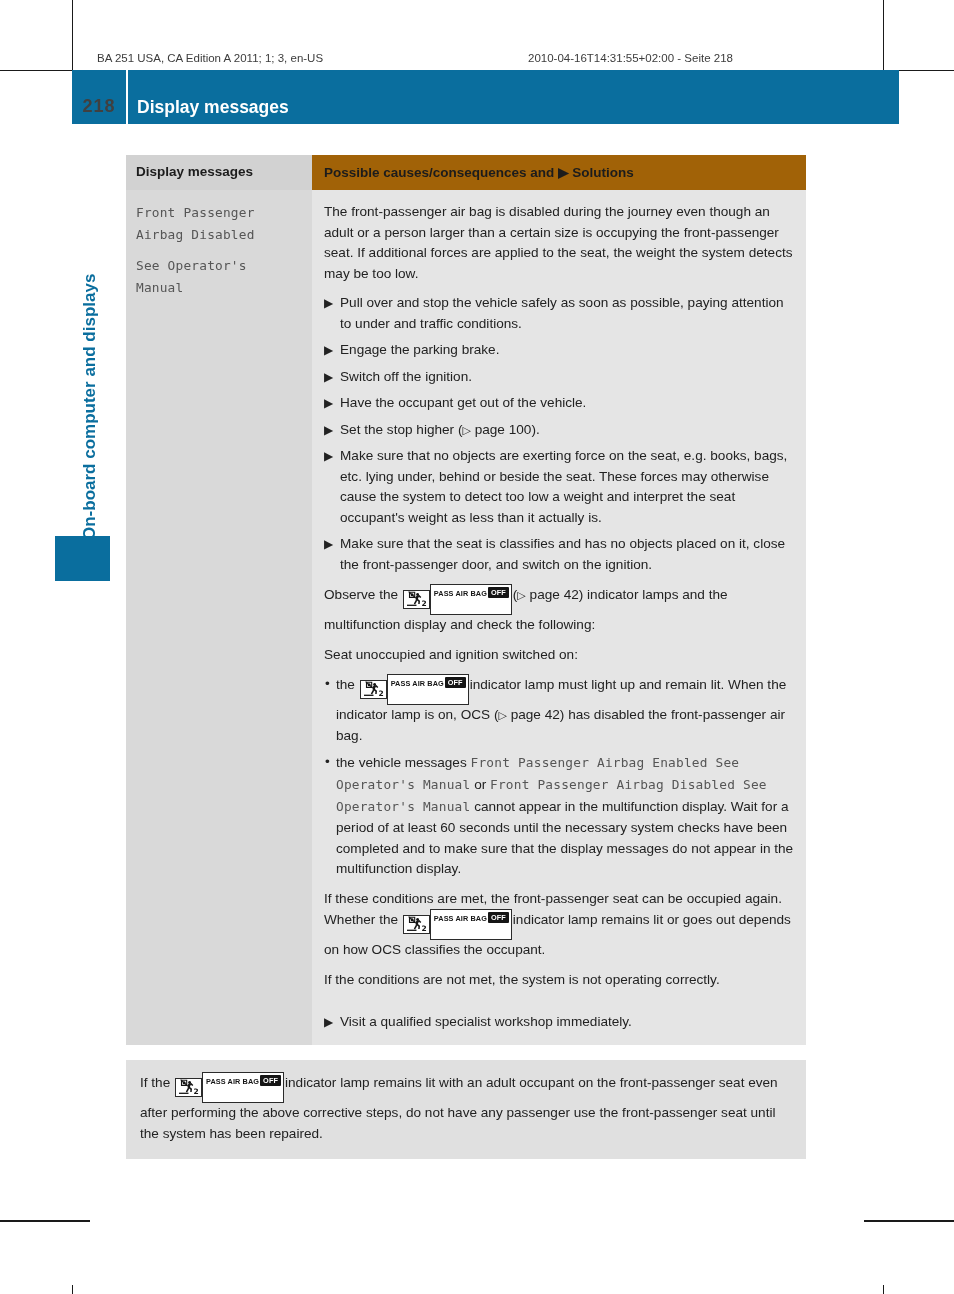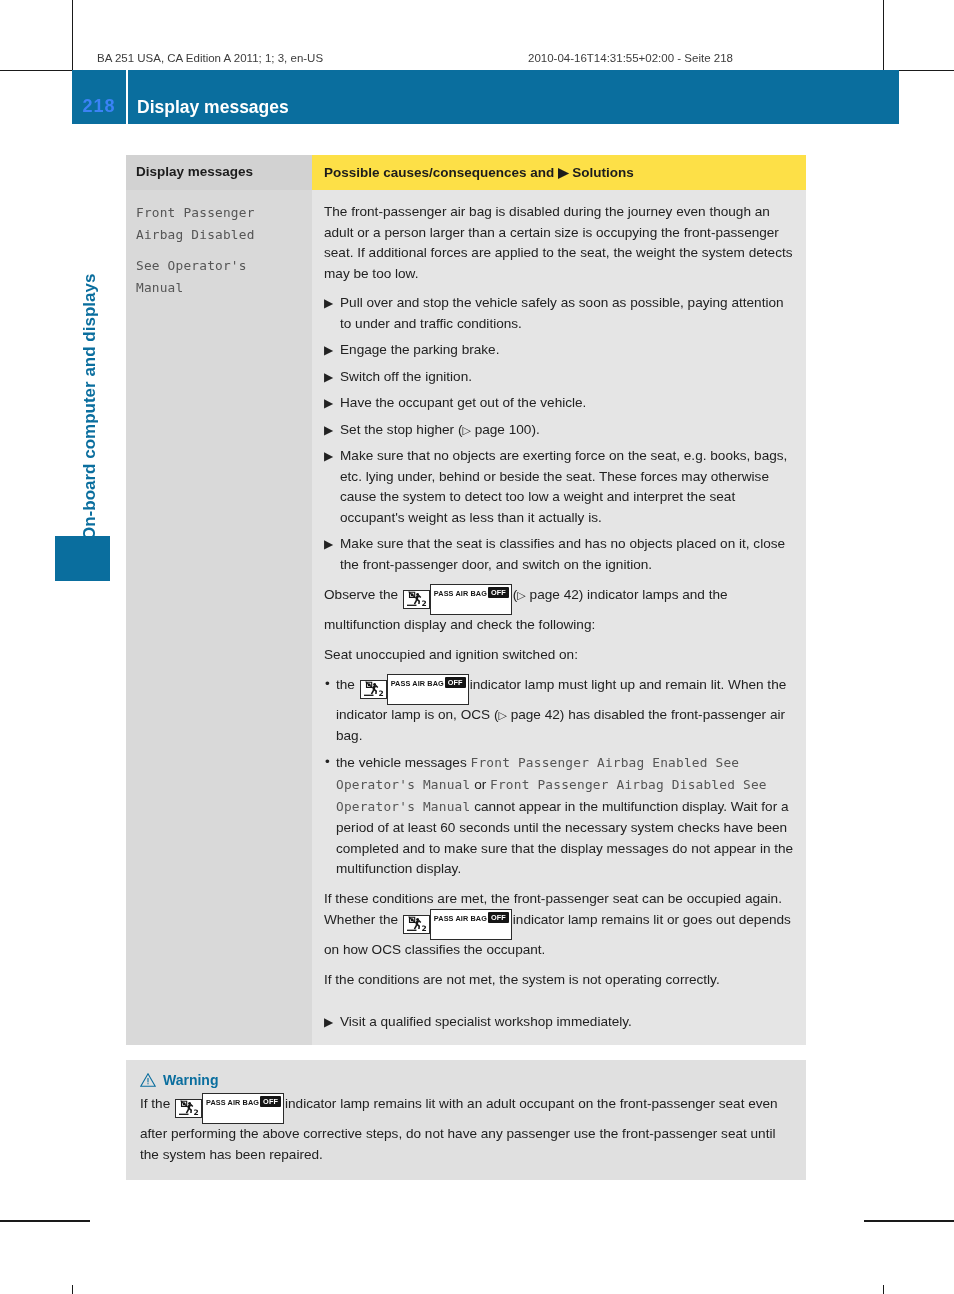--- a/index.html
+++ b/index.html
@@ -39,21 +39,21 @@
   .header-band {
     position: absolute;
     left: 72px; top: 70px;
     width: 827px; height: 54px;
     background: #0a6e9e;
   }
   .page-number {
     position: absolute;
     left: 72px; top: 70px;
     width: 54px; height: 54px;
-    color: #3b82f6;
+    color: #404040;
     font-size: 18px;
     font-weight: bold;
     letter-spacing: 1px;
     display: flex;
     align-items: flex-end;
     justify-content: center;
     padding-bottom: 7px;
     box-sizing: border-box;
   }
   .header-divider {
@@ -113,21 +113,21 @@
   .th-left {
     background: #d2d2d2;
     font-size: 13.5px;
     font-weight: bold;
     color: #1c1c1c;
     padding: 9px 10px 10px 10px;
     vertical-align: top;
     text-align: left;
   }
   .th-right {
-    background: #fde047;
+    background: #a16207;
     font-size: 13.5px;
     font-weight: bold;
     color: #1c1c1c;
     padding: 9px 10px 10px 12px;
     vertical-align: top;
     text-align: left;
   }
   .td-left {
     background: #d9d9d9;
     vertical-align: top;
@@ -426,28 +426,20 @@
           <span>Visit a qualified specialist workshop immediately.</span>
         </div>
 
       </td>
     </tr>
   </tbody>
 </table>
 </div>
 
 <div class="warning-box">
-  <div class="warning-head">
-    <svg width="16" height="14" viewBox="0 0 16 14">
-      <path d="M8 0.8 L15.2 13.2 L0.8 13.2 Z" fill="none" stroke="#0a6e9e" stroke-width="1.1"></path>
-      <rect x="7.45" y="5.0" width="1.1" height="4.4" fill="#0a6e9e"></rect>
-      <rect x="7.45" y="10.2" width="1.1" height="1.1" fill="#0a6e9e"></rect>
-    </svg>
-    <span class="wtitle">Warning</span>
-  </div>
   <p class="warning-body">
     <span>If the</span>
     <span class="lamp-group"><span class="lamp-pictogram"><svg width="25" height="17" viewBox="0 0 25 17">
             <g fill="#151515">
               <path d="M5.5 1.2h5.2v5.2H5.5z" fill="none" stroke="#151515" stroke-width="1.1"></path>
               <circle cx="8.1" cy="3.8" r="1.5"></circle>
               <path d="M4.6 0.6 L11.7 7.0" stroke="#151515" stroke-width="1.1" fill="none"></path>
               <path d="M13.6 2.0 a1.5 1.5 0 1 0 0.02 0 z"></path>
               <path d="M12.2 5.0 l3.1 -0.9 l2.0 1.9 l-1.0 1.0 l-1.5 -1.2 l-0.9 2.1 l2.1 1.9 l-0.3 3.2 l-1.5 -0.1 l0.2 -2.5 l-2.9 -2.2 z"></path>
               <path d="M12.0 8.6 l-2.2 4.2 l1.3 0.7 l2.2 -3.9 z"></path>

